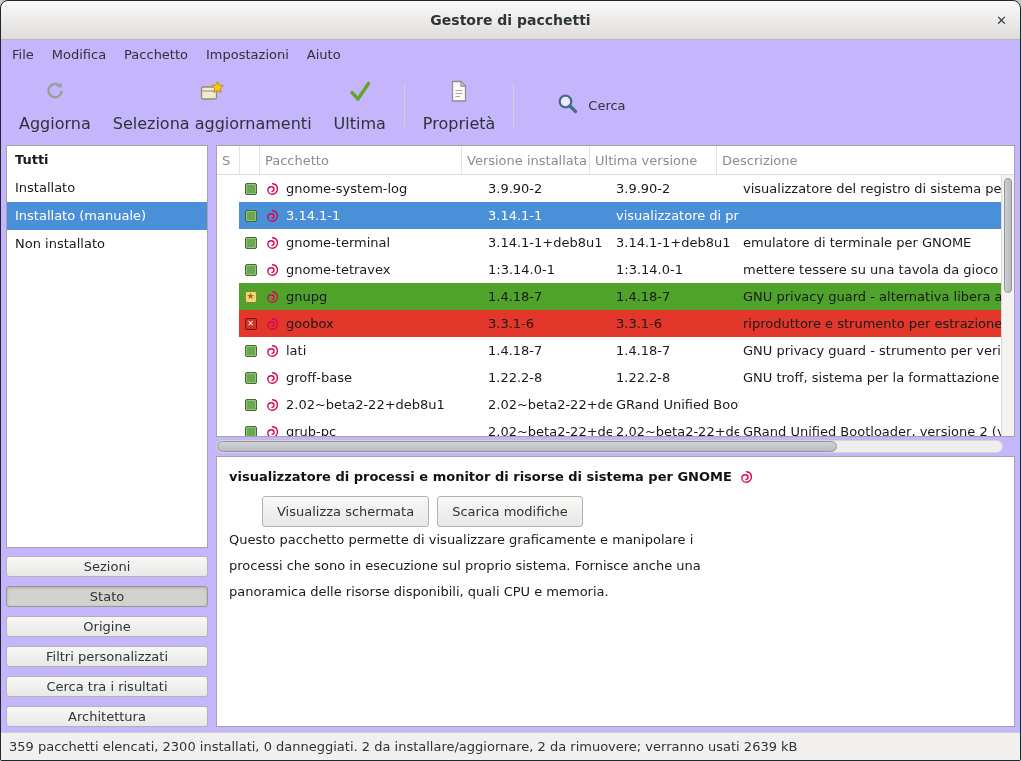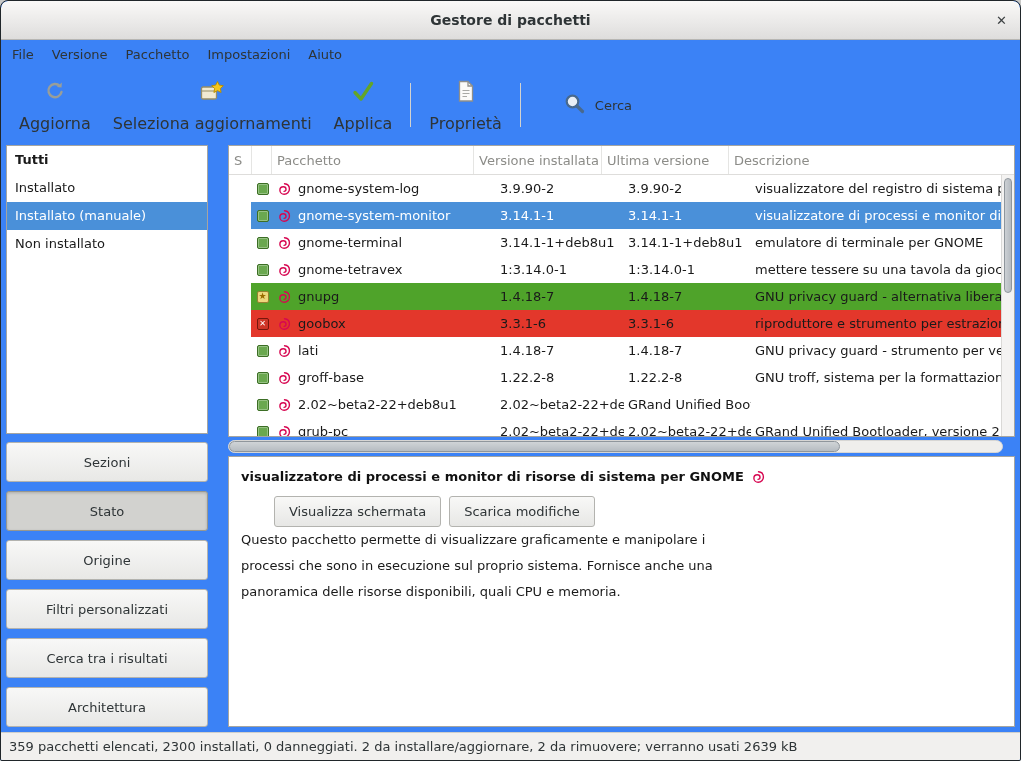--- a/index.html
+++ b/index.html
@@ -1,39 +1,39 @@
 <!DOCTYPE html>
 <html><head>
 <meta charset="utf-8">
 <style>
   html,body{margin:0;padding:0;background:#c9c9c7;font-family:"DejaVu Sans","Liberation Sans",sans-serif;}
   .window{width:1021px;height:761px;box-sizing:border-box;border:1px solid #20262a;border-radius:8px 8px 2px 2px;
-          overflow:hidden;background:#3b82f6;display:flex;flex-direction:column;}
+          overflow:hidden;background:#c4b5fd;display:flex;flex-direction:column;}
   .titlebar{flex:0 0 38px;background:linear-gradient(#faf9f8,#dedddc);border-bottom:1px solid #b7b6b3;
             display:flex;align-items:center;justify-content:center;position:relative;border-radius:7px 7px 0 0;}
   .title{font-weight:bold;font-size:14px;color:#2e3436;}
   .close{position:absolute;right:13px;top:50%;transform:translateY(-50%);font-size:13px;color:#3b3f41;cursor:default;}
   .menubar{flex:0 0 30px;display:flex;align-items:stretch;padding-left:2px;}
   .menu-item{padding:0 9px;line-height:30px;font-size:13px;color:#2e3436;}
   .toolbar{flex:0 0 70px;display:flex;align-items:center;padding:0 8px;gap:2px;}
   .tb-btn{display:flex;flex-direction:column;align-items:center;justify-content:space-between;height:56px;padding:2px 10px;}
   .tb-icon{height:28px;display:flex;align-items:center;}
   .tb-label{font-size:16px;color:#2e3436;white-space:nowrap;}
   .tb-sep{width:1px;height:44px;background:#d2d2cf;margin:0 6px;}
   .search-btn{display:flex;align-items:center;gap:9px;margin-left:20px;padding:8px 14px;border-radius:3px;}
   .search-label{font-size:13px;color:#2e3436;}
 
-  .content{flex:1;display:flex;gap:20px;padding:5px;min-height:0;}
+  .content{flex:1;display:flex;gap:8px;padding:5px;min-height:0;}
   .sidebar{flex:0 0 202px;width:202px;display:flex;flex-direction:column;}
   .filter-list{flex:1;background:#fff;border:1px solid #a5a5a1;overflow:hidden;}
   .filter-item{font-size:13px;color:#1a1a1a;padding:5px 8px;line-height:18px;white-space:nowrap;}
   .filter-item.bold{font-weight:bold;}
   .filter-item.selected{background:#4a90d9;color:#fff;}
   .sidebar-buttons{margin-top:8px;display:flex;flex-direction:column;gap:9px;}
-  .side-btn{height:40px;font-size:13px;color:#2e3436;background:linear-gradient(#f8f8f7,#e8e8e6);
+  .side-btn{height:21px;font-size:13px;color:#2e3436;background:linear-gradient(#f8f8f7,#e8e8e6);
             border:1px solid #b3b3af;border-radius:3px;font-family:inherit;}
   .side-btn.active{background:#d2d2cf;border-color:#97978f;box-shadow:inset 0 1px 3px rgba(0,0,0,.18);}
 
   .main{flex:1;display:flex;flex-direction:column;min-width:0;}
   .table-wrap{flex:0 0 292px;height:292px;background:#fff;border:1px solid #a5a5a1;position:relative;overflow:hidden;box-sizing:border-box;}
   .thead{display:grid;grid-template-columns:23px 20px 202px 128px 127px 1fr;height:28px;border-bottom:1px solid #dedddb;}
   .th{font-size:13px;color:#8c8c88;border-right:1px solid #e5e5e3;display:flex;align-items:center;
       padding-left:5px;overflow:hidden;white-space:nowrap;}
   .th:last-child{border-right:none;}
   .tbody{position:absolute;top:29px;left:0;right:13px;bottom:0;overflow:hidden;}
@@ -76,21 +76,21 @@
 
 <div class="window">
 
   <div class="titlebar">
     <div class="title">Gestore di pacchetti</div>
     <div class="close">✕</div>
   </div>
 
   <div class="menubar" id="menubar">
       <span class="menu-item">File</span>
-      <span class="menu-item">Versione</span>
+      <span class="menu-item">Modifica</span>
       <span class="menu-item">Pacchetto</span>
       <span class="menu-item">Impostazioni</span>
       <span class="menu-item">Aiuto</span>
     </div>
 
   <div class="toolbar" id="toolbar">
       <div class="tb-btn">
         <span class="tb-icon">
           <svg width="24" height="24" viewBox="0 0 24 24">
             <path d="M18.5 13a6.6 6.6 0 1 1-1.7-6" fill="none" stroke="#999e99" stroke-width="2.4" stroke-linecap="round"></path>
@@ -108,21 +108,21 @@
           </svg>
         </span>
         <span class="tb-label">Seleziona aggiornamenti</span>
       </div>
       <div class="tb-btn">
         <span class="tb-icon">
           <svg width="26" height="24" viewBox="0 0 26 24">
             <path d="M5 13.5l6 6.5L21.5 4.5" fill="none" stroke="#63a528" stroke-width="3.4" stroke-linecap="round" stroke-linejoin="round"></path>
           </svg>
         </span>
-        <span class="tb-label">Applica</span>
+        <span class="tb-label">Ultima</span>
       </div>
       <div class="tb-sep"></div>
       <div class="tb-btn">
         <span class="tb-icon">
           <svg width="22" height="25" viewBox="0 0 22 25">
             <path d="M4.5 2.5h8.5l4.5 4.5v15H4.5z" fill="#fbfaf8" stroke="#8f8f8b" stroke-width="1.3"></path>
             <path d="M13 2.5V7h4.5" fill="none" stroke="#8f8f8b" stroke-width="1.3"></path>
             <path d="M7.5 11.5h7M7.5 14.5h7M7.5 17.5h4.5" stroke="#a9a9a5" stroke-width="1.2"></path>
           </svg>
         </span>
@@ -189,21 +189,20 @@
               <div class="td td0">
                 <span class="st st-installed"></span>
               </div>
               <div class="td td1">
                 <span class="swirl">
                   <svg width="14" height="14" viewBox="0 0 16 16">
                     <path d="M8.6 2c3.3.3 5.6 2.8 5.6 5.9 0 3.3-2.7 6.1-6 6.1-2.7 0-4.9-2.1-4.9-4.7 0-2.2 1.7-3.9 3.9-3.9 1.7 0 3.1 1.3 3.1 3 0 1.3-1 2.3-2.3 2.3" fill="none" stroke="#d70751" stroke-width="1.6" stroke-linecap="round"></path>
                   </svg>
                 </span>
               </div>
-              <div class="td td2">gnome-system-monitor</div>
               <div class="td td3">3.14.1-1</div>
               <div class="td td4">3.14.1-1</div>
               <div class="td td5">visualizzatore di processi e monitor di risorse di sistema per GNOME</div>
             </div>
             <div class="trow">
               <div class="td td0">
                 <span class="st st-installed"></span>
               </div>
               <div class="td td1">
                 <span class="swirl">

